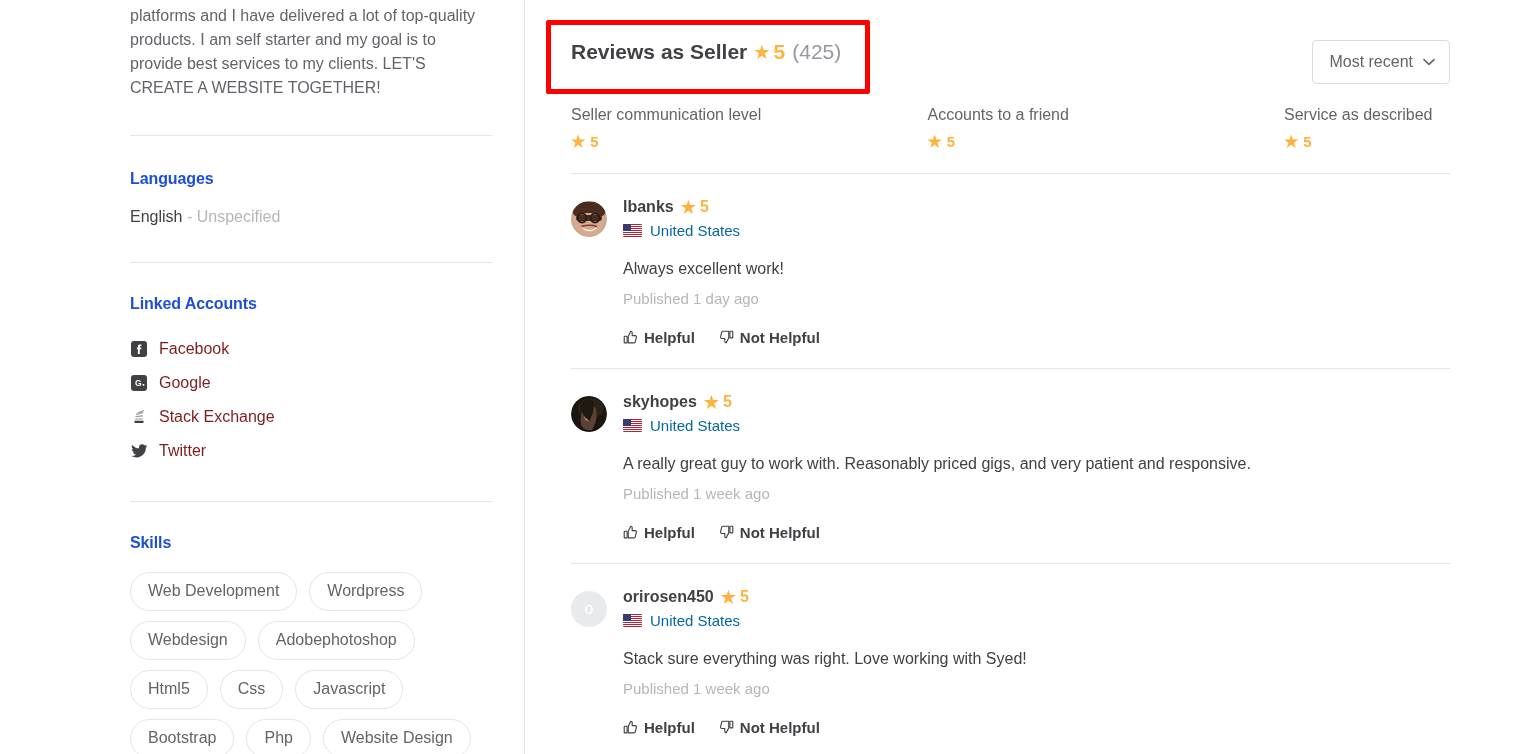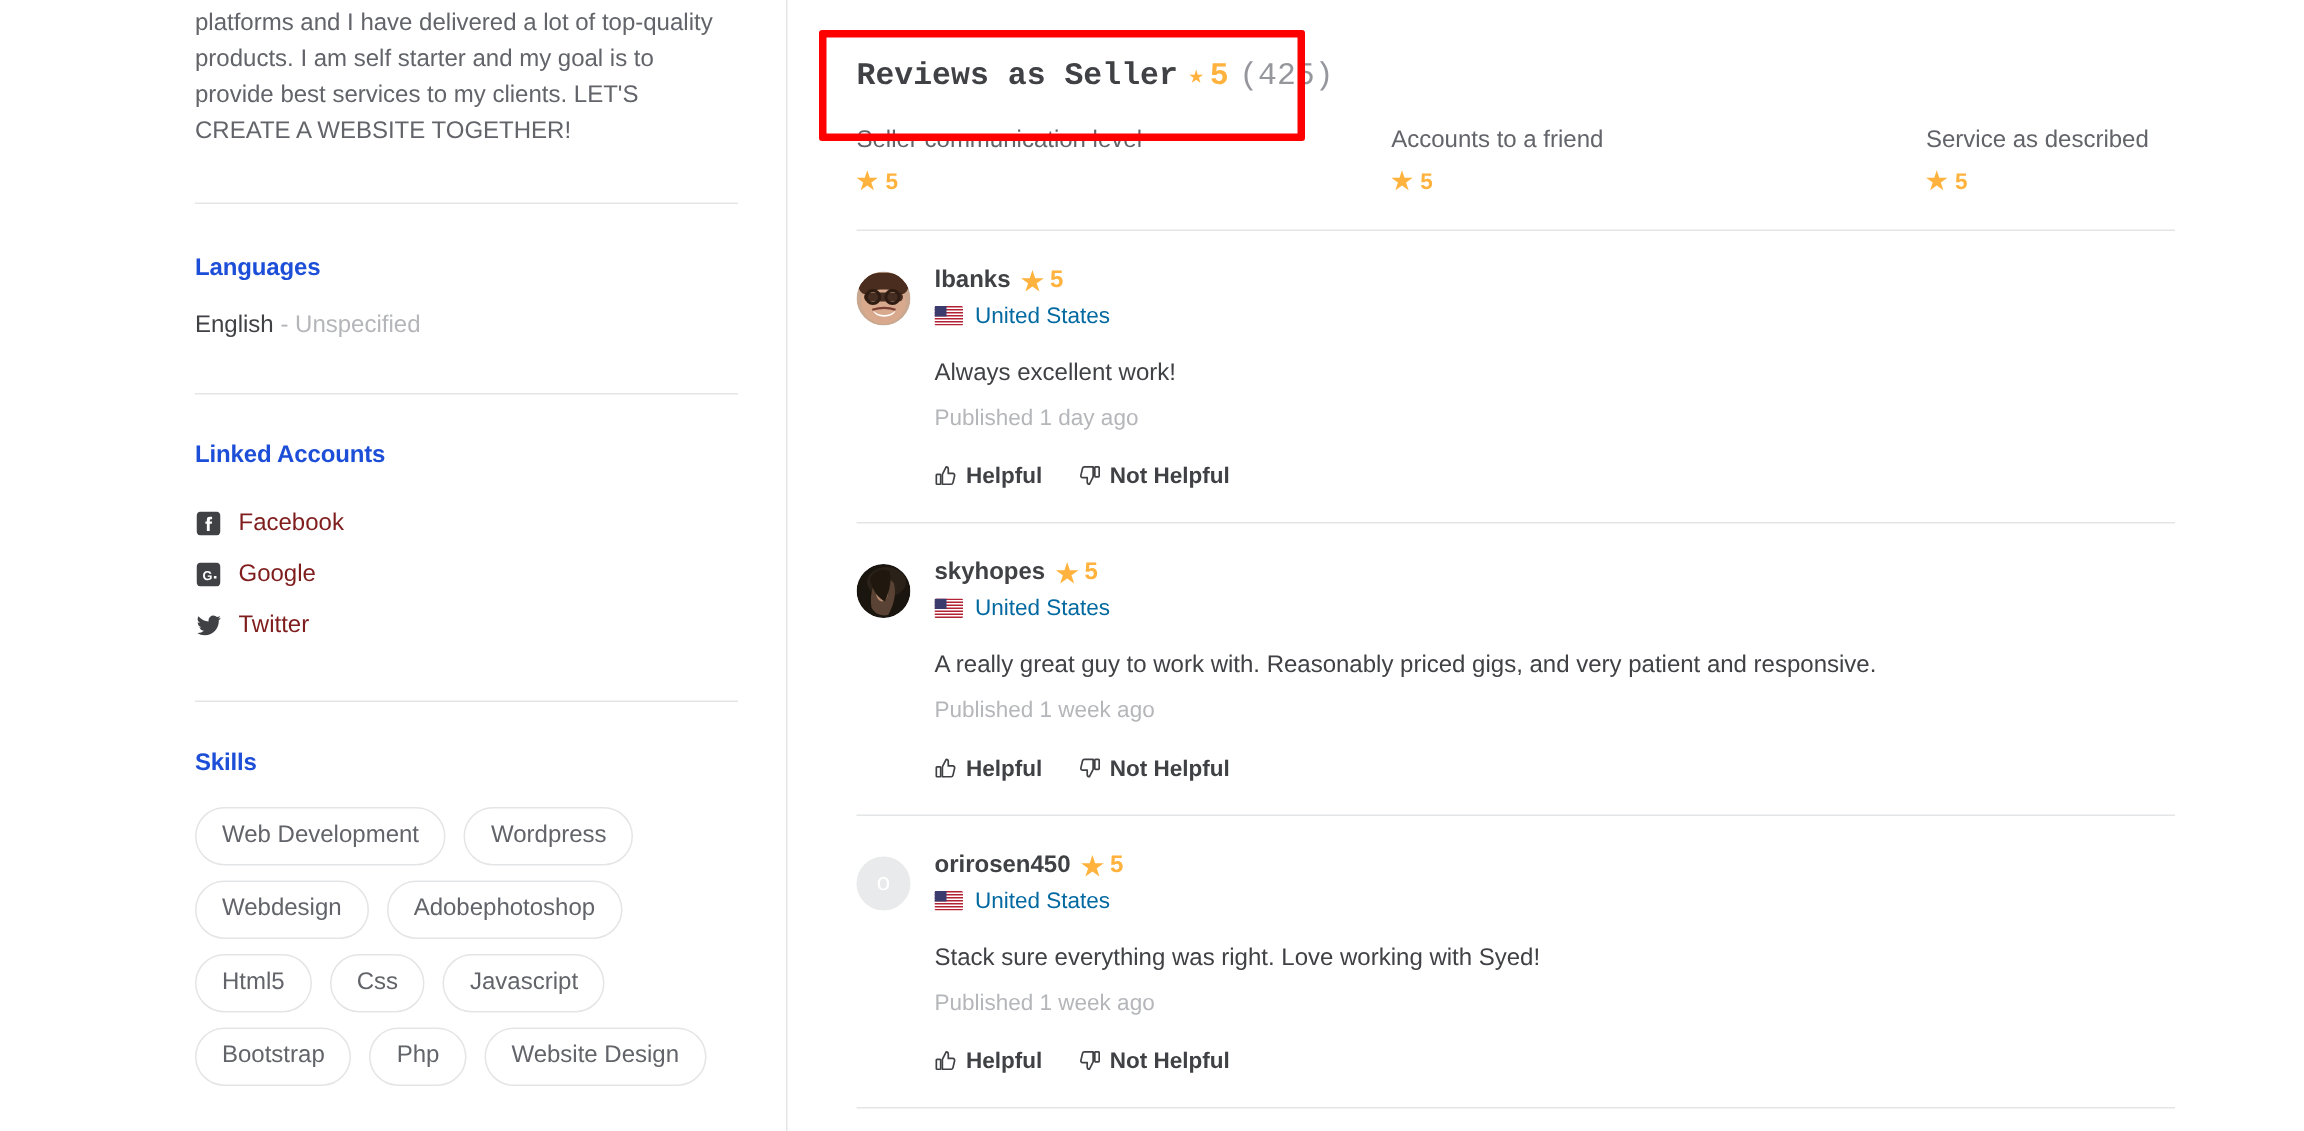--- a/index.html
+++ b/index.html
@@ -85,21 +85,20 @@
     flex: 1 1 auto;
     position: relative;
     padding-left: 46px;
     padding-right: 86px;
   }
   .reviews-head {
     display: flex;
     align-items: flex-start;
     justify-content: space-between;
     padding-top: 40px;
-    font-family: Liberation Mono, monospace;
   }
   .reviews-title {
     font-size: 21px;
     font-weight: bold;
     color: #404145;
     display: flex;
     align-items: center;
     gap: 7px;
     white-space: nowrap;
   }
@@ -266,20 +265,29 @@
           <span class="ic">
             <svg width="16" height="16" viewBox="0 0 16 16">
                 <rect x="0" y="0" width="16" height="16" rx="3" fill="#404145"></rect>
                 <text x="7.4" y="11.4" font-family="Liberation Sans, sans-serif" font-size="8.5" font-weight="bold" fill="#fff" text-anchor="middle">G</text>
                 <rect x="11.6" y="9" width="1.7" height="1.7" fill="#fff"></rect>
               </svg>
           </span>
           <span>Google</span>
         </div>
 
+        <div class="linked-item">
+          <span class="ic">
+            <svg width="16" height="16" viewBox="0 0 16 16">
+                <path d="M3.5 14h9v-2.3h-9V14z" fill="#404145"></path>
+                <path d="M4.2 10.6h7.6v-1.2H4.2v1.2zM4.6 8.3l7.4-.9-.15-1.2-7.4.9.15 1.2zM5.3 6l7.1-2-.35-1.15L4.95 4.85 5.3 6zM6.4 3.6L12.6 1l.55.95L6.95 4.55 6.4 3.6z" fill="#9b9ca0"></path>
+              </svg>
+          </span>
+          <span>Stack Exchange</span>
+        </div>
 
         <div class="linked-item">
           <span class="ic">
             <svg width="17" height="14" viewBox="0 0 17 14">
                 <path d="M16.2 1.9c-.6.27-1.24.45-1.9.53.68-.41 1.2-1.06 1.45-1.83-.64.38-1.35.65-2.1.8A3.3 3.3 0 0 0 11.3.3a3.3 3.3 0 0 0-3.3 3.3c0 .26.03.51.09.75A9.36 9.36 0 0 1 1.3.9a3.3 3.3 0 0 0 1.02 4.4c-.54-.02-1.05-.17-1.5-.41v.04c0 1.6 1.14 2.93 2.65 3.24-.28.07-.57.11-.87.11-.21 0-.42-.02-.62-.06a3.3 3.3 0 0 0 3.08 2.29A6.63 6.63 0 0 1 .4 12.02 9.33 9.33 0 0 0 5.46 13.5c6.07 0 9.39-5.03 9.39-9.39l-.01-.43A6.7 6.7 0 0 0 16.2 1.9z" fill="#404145"></path>
               </svg>
           </span>
           <span>Twitter</span>
         </div>
 
@@ -311,20 +319,28 @@
     <div class="reviews-head">
       <h2 class="reviews-title">
         <span>Reviews as Seller</span>
         <span class="star-group">
           <span class="star">★</span>
           <span class="val">5</span>
         </span>
         <span class="count">(425)</span>
       </h2>
 
+      <div class="sort-select">
+        <span>Most recent</span>
+        <span>
+          <svg class="chev" viewBox="0 0 12 8">
+              <path d="M1 1.6 6 6.4 11 1.6" stroke="#62646a" stroke-width="1.6" fill="none" stroke-linecap="round" stroke-linejoin="round"></path>
+            </svg>
+        </span>
+      </div>
     </div>
 
     <div class="metrics">
       <div class="metric">
         <div class="m-label">Seller communication level</div>
         <div class="m-score">
           <span class="star">★</span>
           <span>5</span>
         </div>
       </div>

